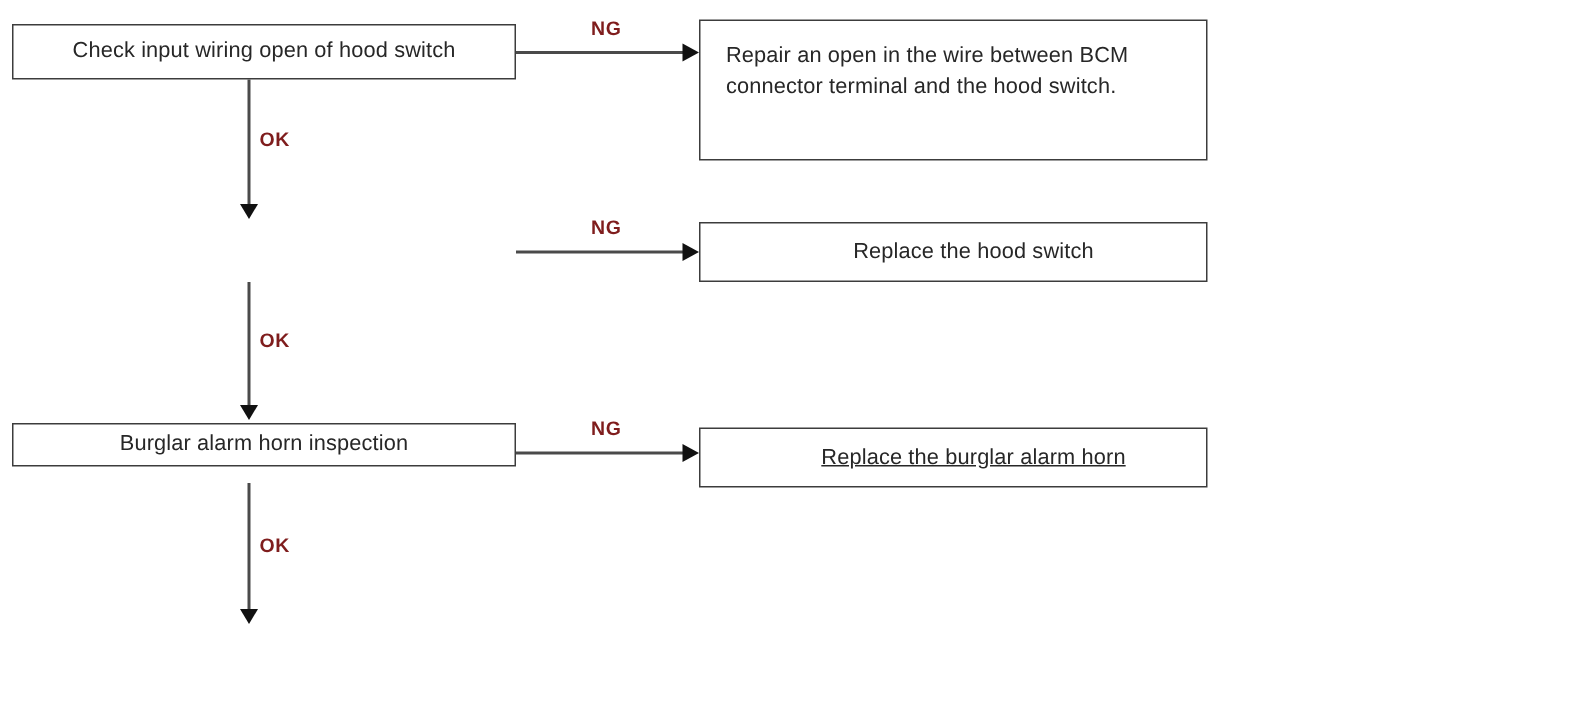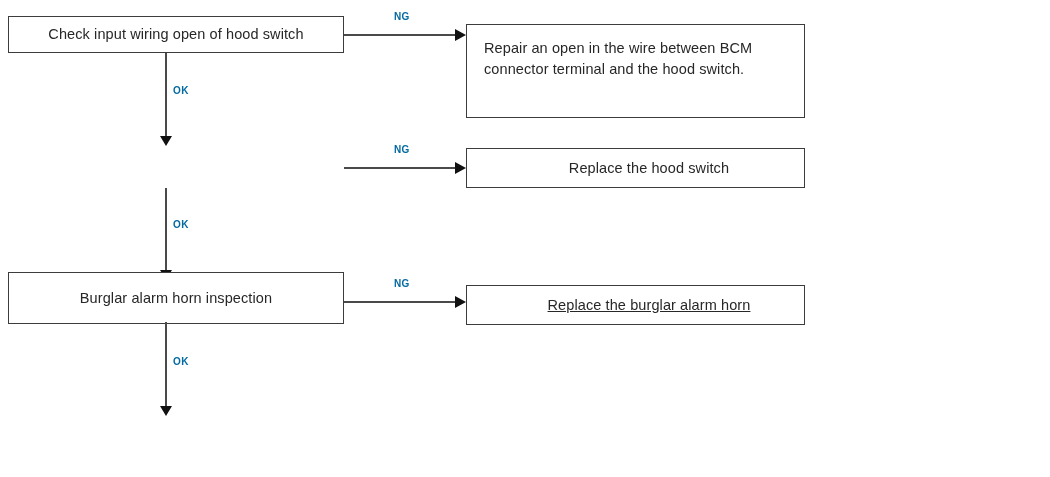--- a/index.html
+++ b/index.html
@@ -66,62 +66,62 @@
   .hhead {
     position: absolute;
     width: 0; height: 0;
     border-top: 6px solid transparent;
     border-bottom: 6px solid transparent;
     border-left: 11px solid #111111;
   }
 
   .edge-label {
     position: absolute;
-    font-size: 10px;
+    font-size: 13px;
     font-weight: bold;
-    color: #0369a1;
+    color: #7f1d1d;
     letter-spacing: 0.4px;
     white-space: nowrap;
   }
 </style>
 </head>
 <body>
 
 <div id="canvas">
 
   <div class="node left" style="top:16px; height:37px;">
     <span class="txt">Check input wiring open of hood switch</span>
   </div>
 
   <div class="hline" style="left:344px; top:34px; width:112px;"></div>
   <div class="hhead" style="left:455px; top:29px;"></div>
   <div class="edge-label" style="left:394px; top:11px;">NG</div>
 
-  <div class="node right multiline" style="top:13px; height:94px;margin-top:11px;">
+  <div class="node right multiline" style="top:13px; height:94px;">
     <span class="txt">Repair an open in the wire between BCM connector terminal and the hood switch.</span>
   </div>
 
   <div class="vline" style="top:53px; height:84px;"></div>
   <div class="vhead" style="top:136px;"></div>
   <div class="edge-label" style="left:173px; top:85px;">OK</div>
 
 
   <div class="hline" style="left:344px; top:167px; width:112px;"></div>
   <div class="hhead" style="left:455px; top:162px;"></div>
   <div class="edge-label" style="left:394px; top:144px;">NG</div>
 
   <div class="node right" style="top:148px; height:40px;">
     <span class="txt">Replace the hood switch</span>
   </div>
 
   <div class="vline" style="top:188px; height:83px;"></div>
   <div class="vhead" style="top:270px;"></div>
   <div class="edge-label" style="left:173px; top:219px;">OK</div>
 
-  <div class="node left" style="top:272px; height:52px;">
+  <div class="node left" style="top:282px; height:29px;">
     <span class="txt">Burglar alarm horn inspection</span>
   </div>
 
   <div class="hline" style="left:344px; top:301px; width:112px;"></div>
   <div class="hhead" style="left:455px; top:296px;"></div>
   <div class="edge-label" style="left:394px; top:278px;">NG</div>
 
   <div class="node right" style="top:285px; height:40px;text-decoration:underline;">
     <span class="txt">Replace the burglar alarm horn</span>
   </div>

